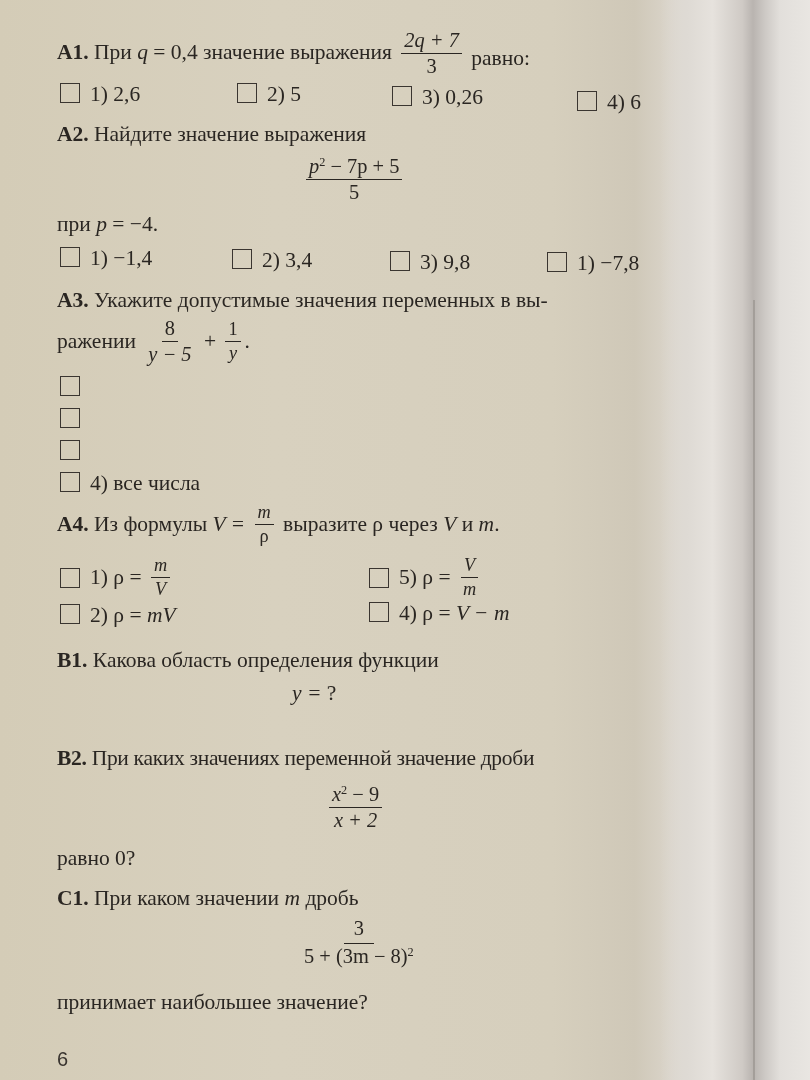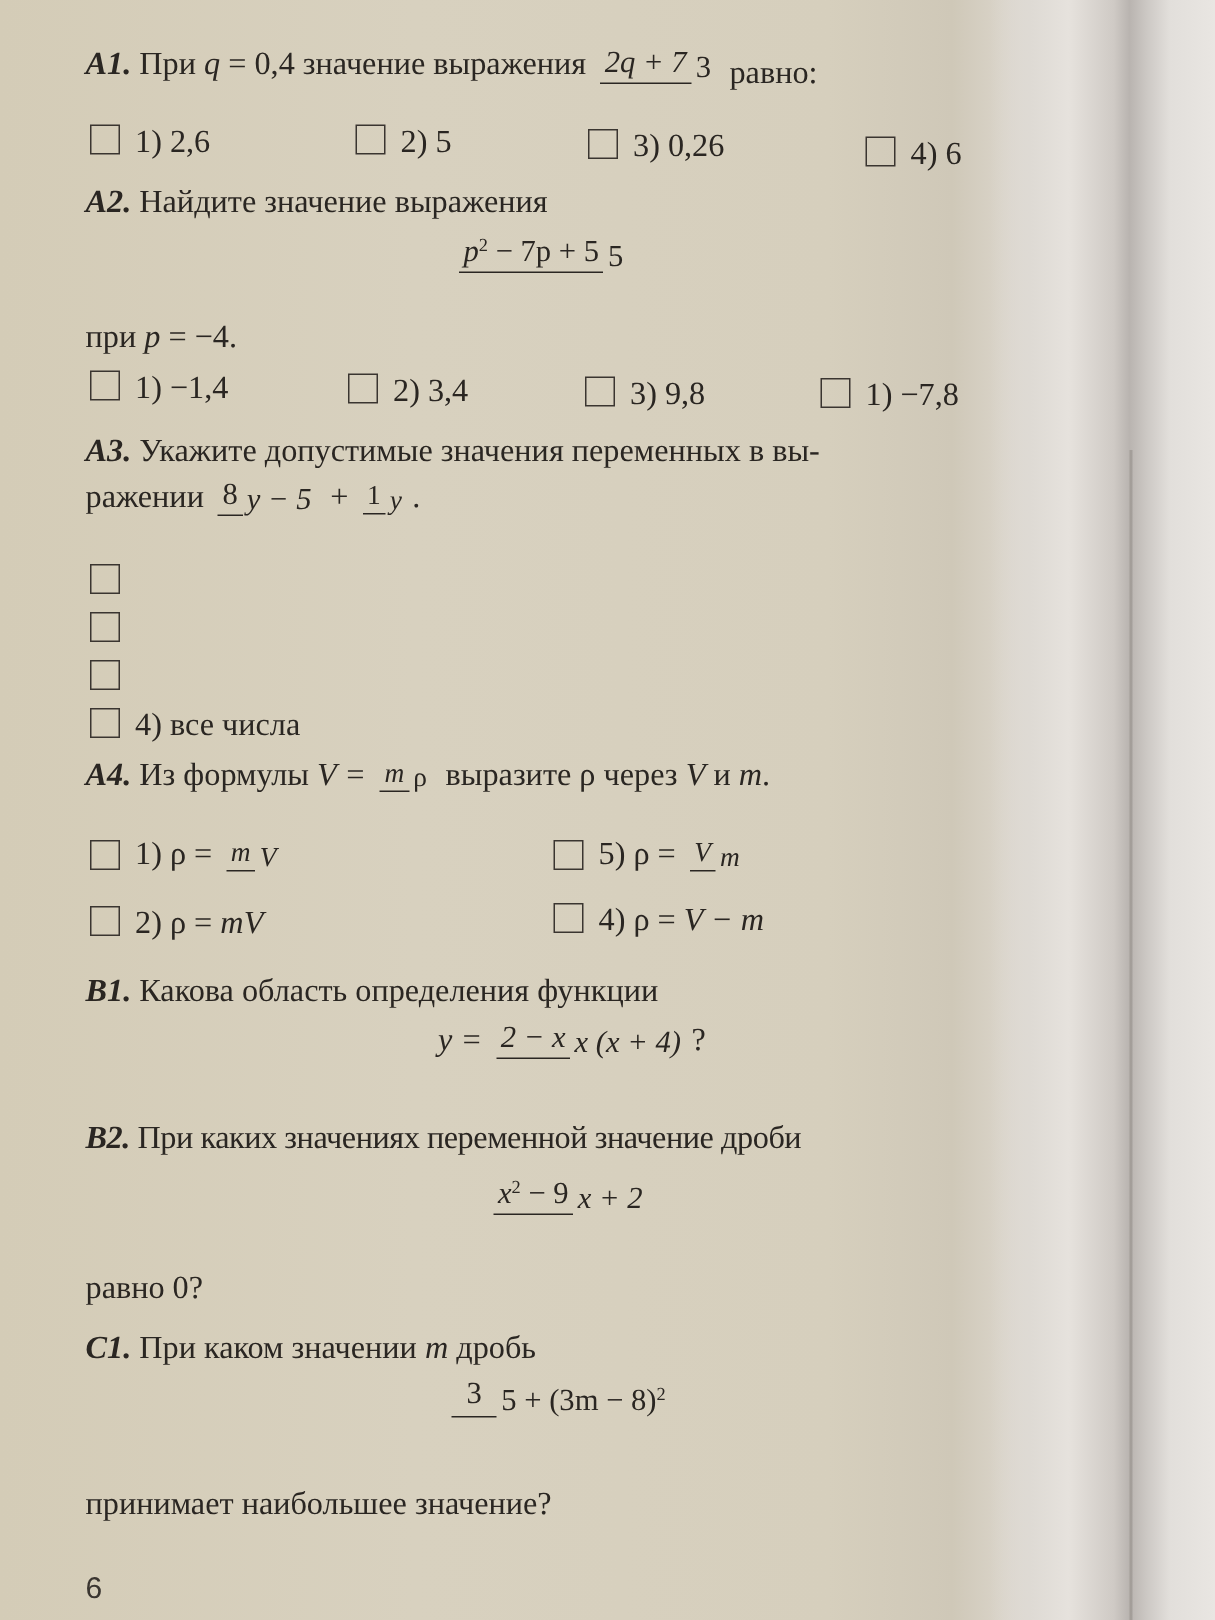--- a/index.html
+++ b/index.html
@@ -13,27 +13,27 @@
     position: absolute; left: 0; top: 0; width: 690px; height: 1080px;
     background: linear-gradient(90deg, #d4ccb7 0%, #d8d1bf 40%, #d6cfbd 80%, #cfc8b8 92%, #e0dbd3 100%);
   }
   .fold {
     position: absolute; left: 660px; top: 0; width: 150px; height: 1080px;
     background: linear-gradient(90deg, rgba(215,207,190,0) 0%, #dedad4 18%, #e6e2dd 35%, #cfcac5 55%, #b9b4b0 62%, #cdc9c5 70%, #e2dfdb 80%, #e9e6e2 100%);
   }
   .edge-line { position: absolute; left: 753px; top: 300px; width: 2px; height: 780px; background: rgba(120,115,110,0.35); }
   .content { position: absolute; left: 57px; top: 0; width: 610px; font-size: 21.5px; line-height: 1.2; }
   .row { position: absolute; white-space: nowrap; }
-  .lbl { font-weight: bold; font-style: italic; }
+  .lbl { font-weight: bold; }
   .m { font-style: italic; }
   .cb {
     display: inline-block; width: 18px; height: 18px; border: 1.4px solid #3a3530;
     vertical-align: -2px; margin-right: 10px; background: transparent;
   }
-  .frac { display: inline-flex; flex-direction: row; align-items: flex-end; vertical-align: middle; margin: 0 4px; font-size: 0.95em; line-height: 1.05; }
+  .frac { display: inline-flex; flex-direction: column; align-items: center; vertical-align: middle; margin: 0 4px; font-size: 0.95em; line-height: 1.05; }
   .frac .num { padding: 0 3px 2px 3px; border-bottom: 1.2px solid #2a2622; }
   .frac .den { padding: 2px 3px 0 3px; }
   .frac.small { font-size: 0.85em; }
   sup { font-size: 0.6em; vertical-align: 0.55em; line-height: 0; }
   .pageno { position: absolute; left: 57px; top: 1048px; font-family: "Liberation Sans", "DejaVu Sans", sans-serif; font-size: 20px; color: #3a3530; }
 </style>
 </head>
 <body>
 
 <div class="page"></div>
@@ -135,24 +135,21 @@
     <span class="cb"></span><span>4) ρ =</span>
     <span class="m">V − m</span>
   </div>
 
   <div class="row" style="top:648px">
     <span class="lbl">B1.</span>
     <span>Какова область определения функции</span>
   </div>
   <div class="row" style="top:680px;left:235px">
     <span class="m" style="vertical-align:middle">y =</span>
-    <span class="frac">
-        <span class="num m">2 − x</span>
-        <span class="den m">x (x + 4)</span>
-      </span><span style="vertical-align:middle">?</span>
+    <span style="vertical-align:middle">?</span>
   </div>
 
   <div class="row" style="top:746px;letter-spacing:-0.3px">
     <span class="lbl">B2.</span>
     <span>При каких значениях переменной значение дроби</span>
   </div>
   <div class="row" style="top:784px;left:268px">
     <span class="frac">
         <span class="num"><span class="m">x</span><sup>2</sup><span> − 9</span></span>
         <span class="den m">x + 2</span>

